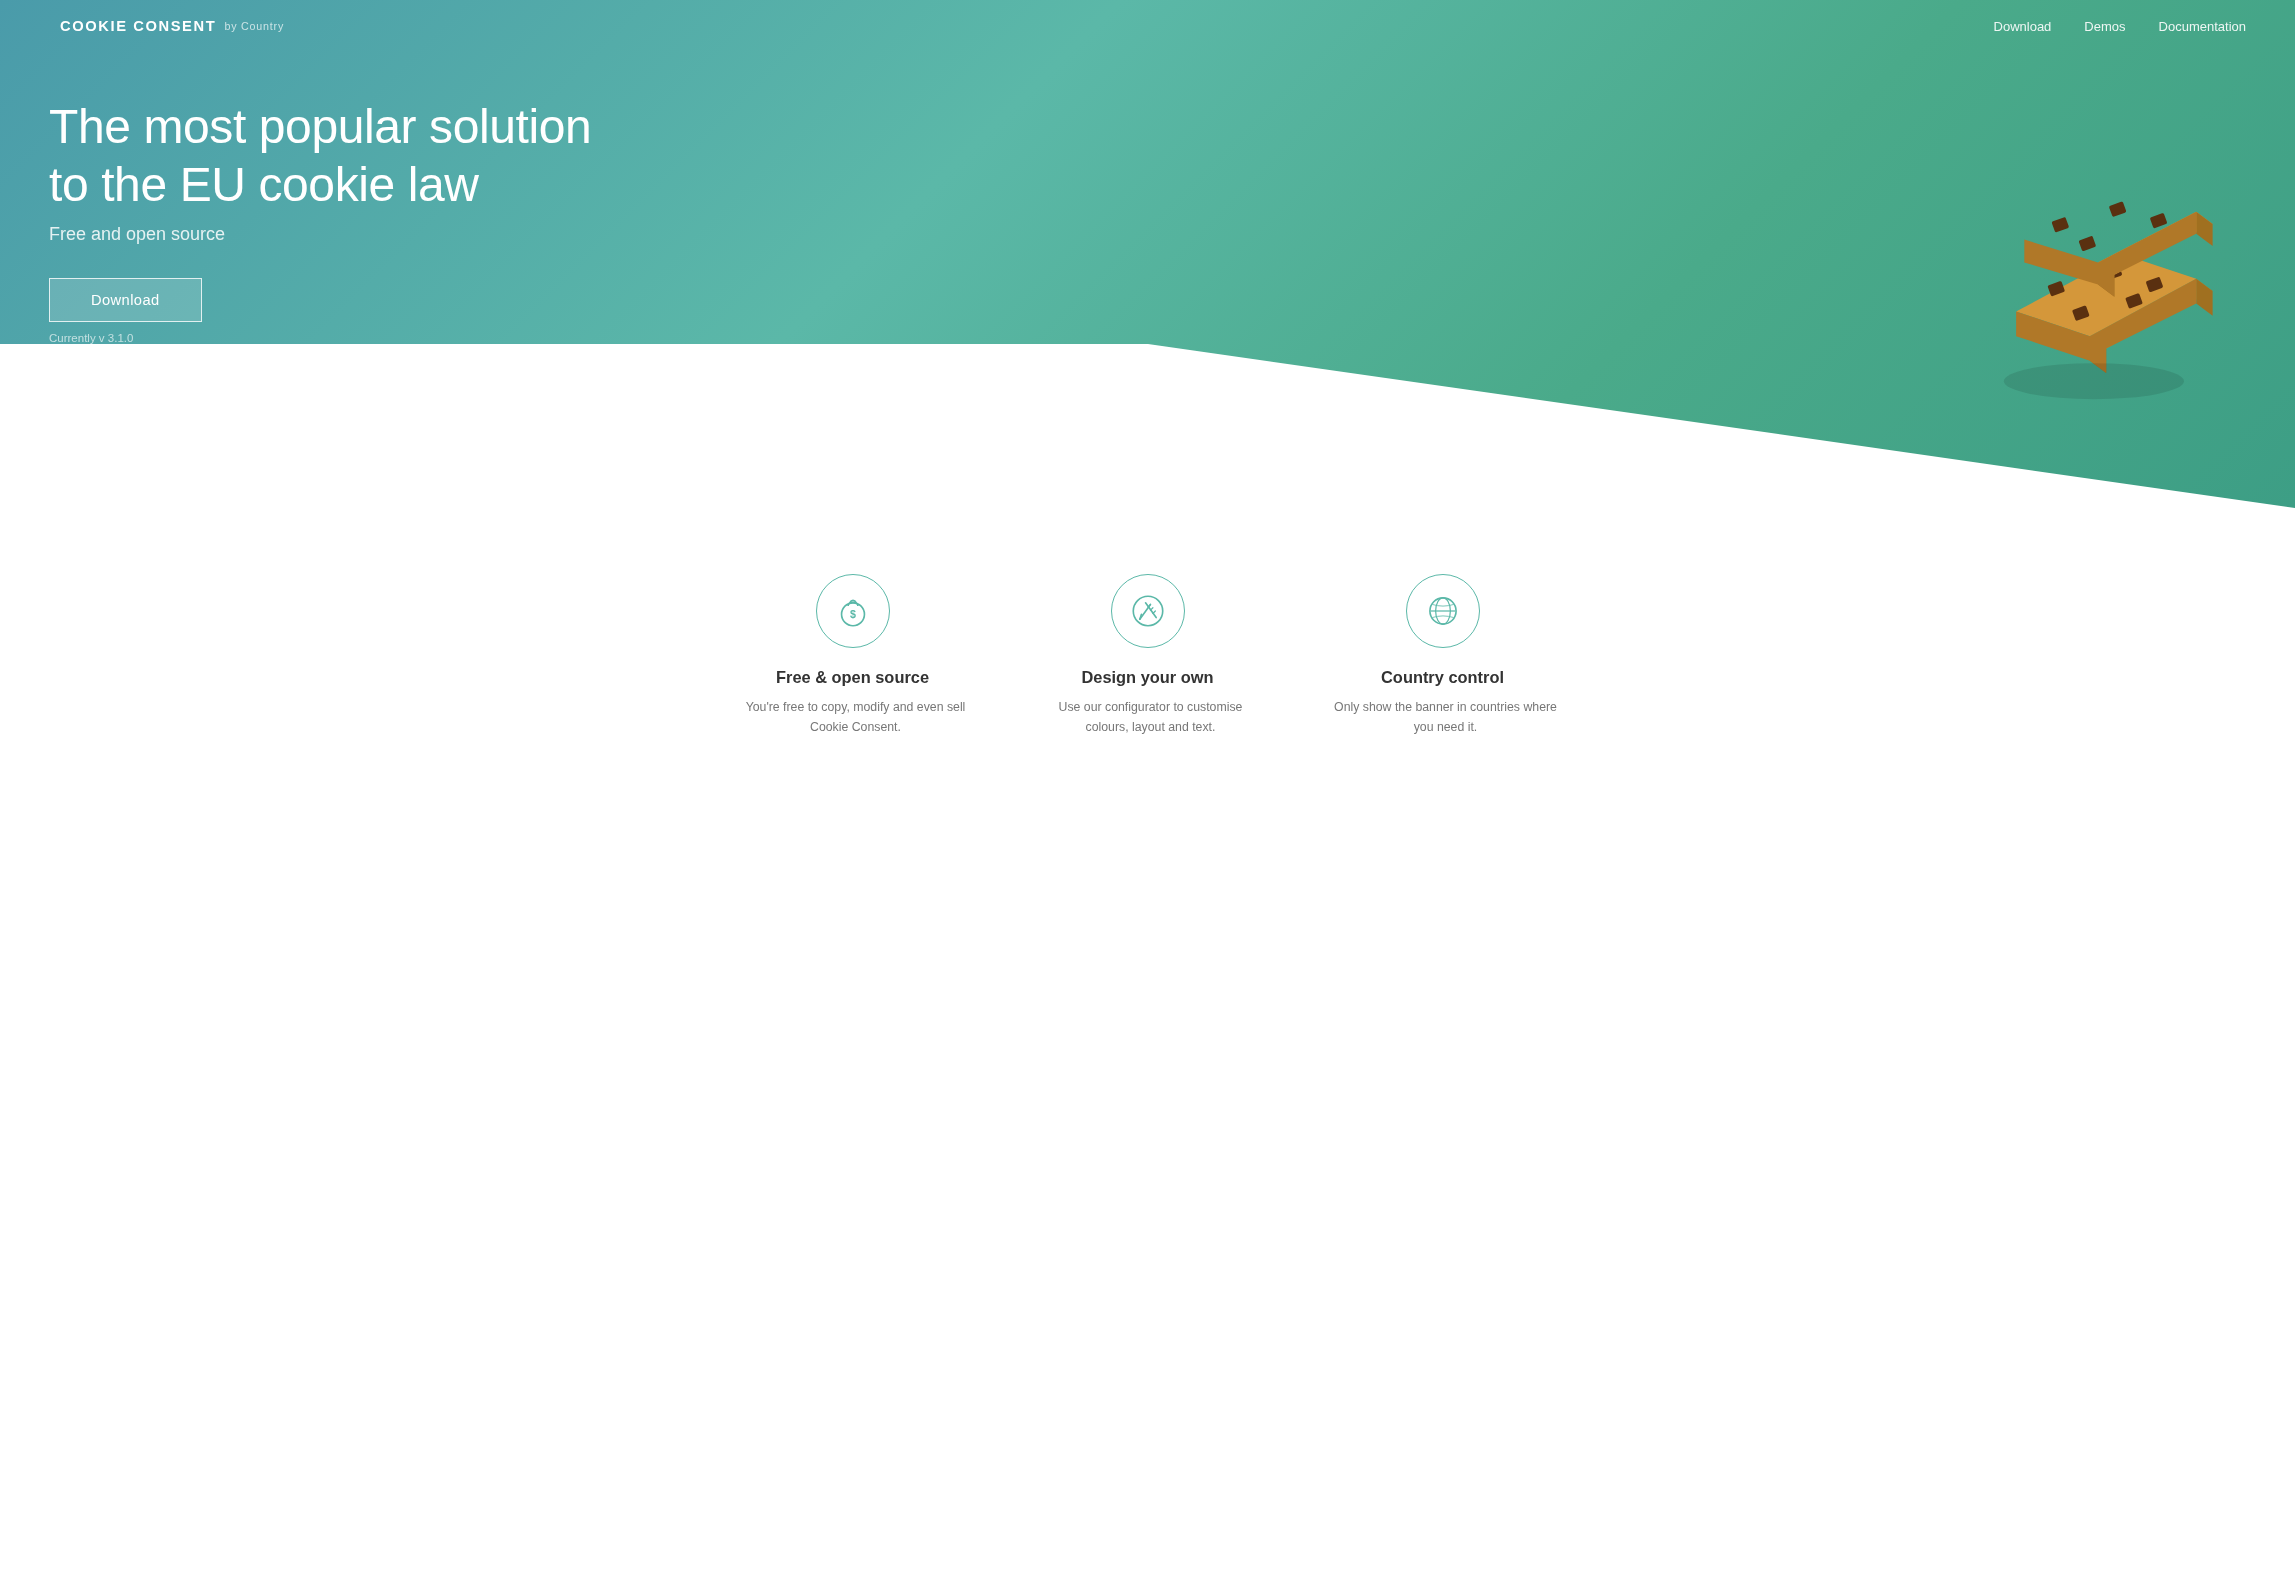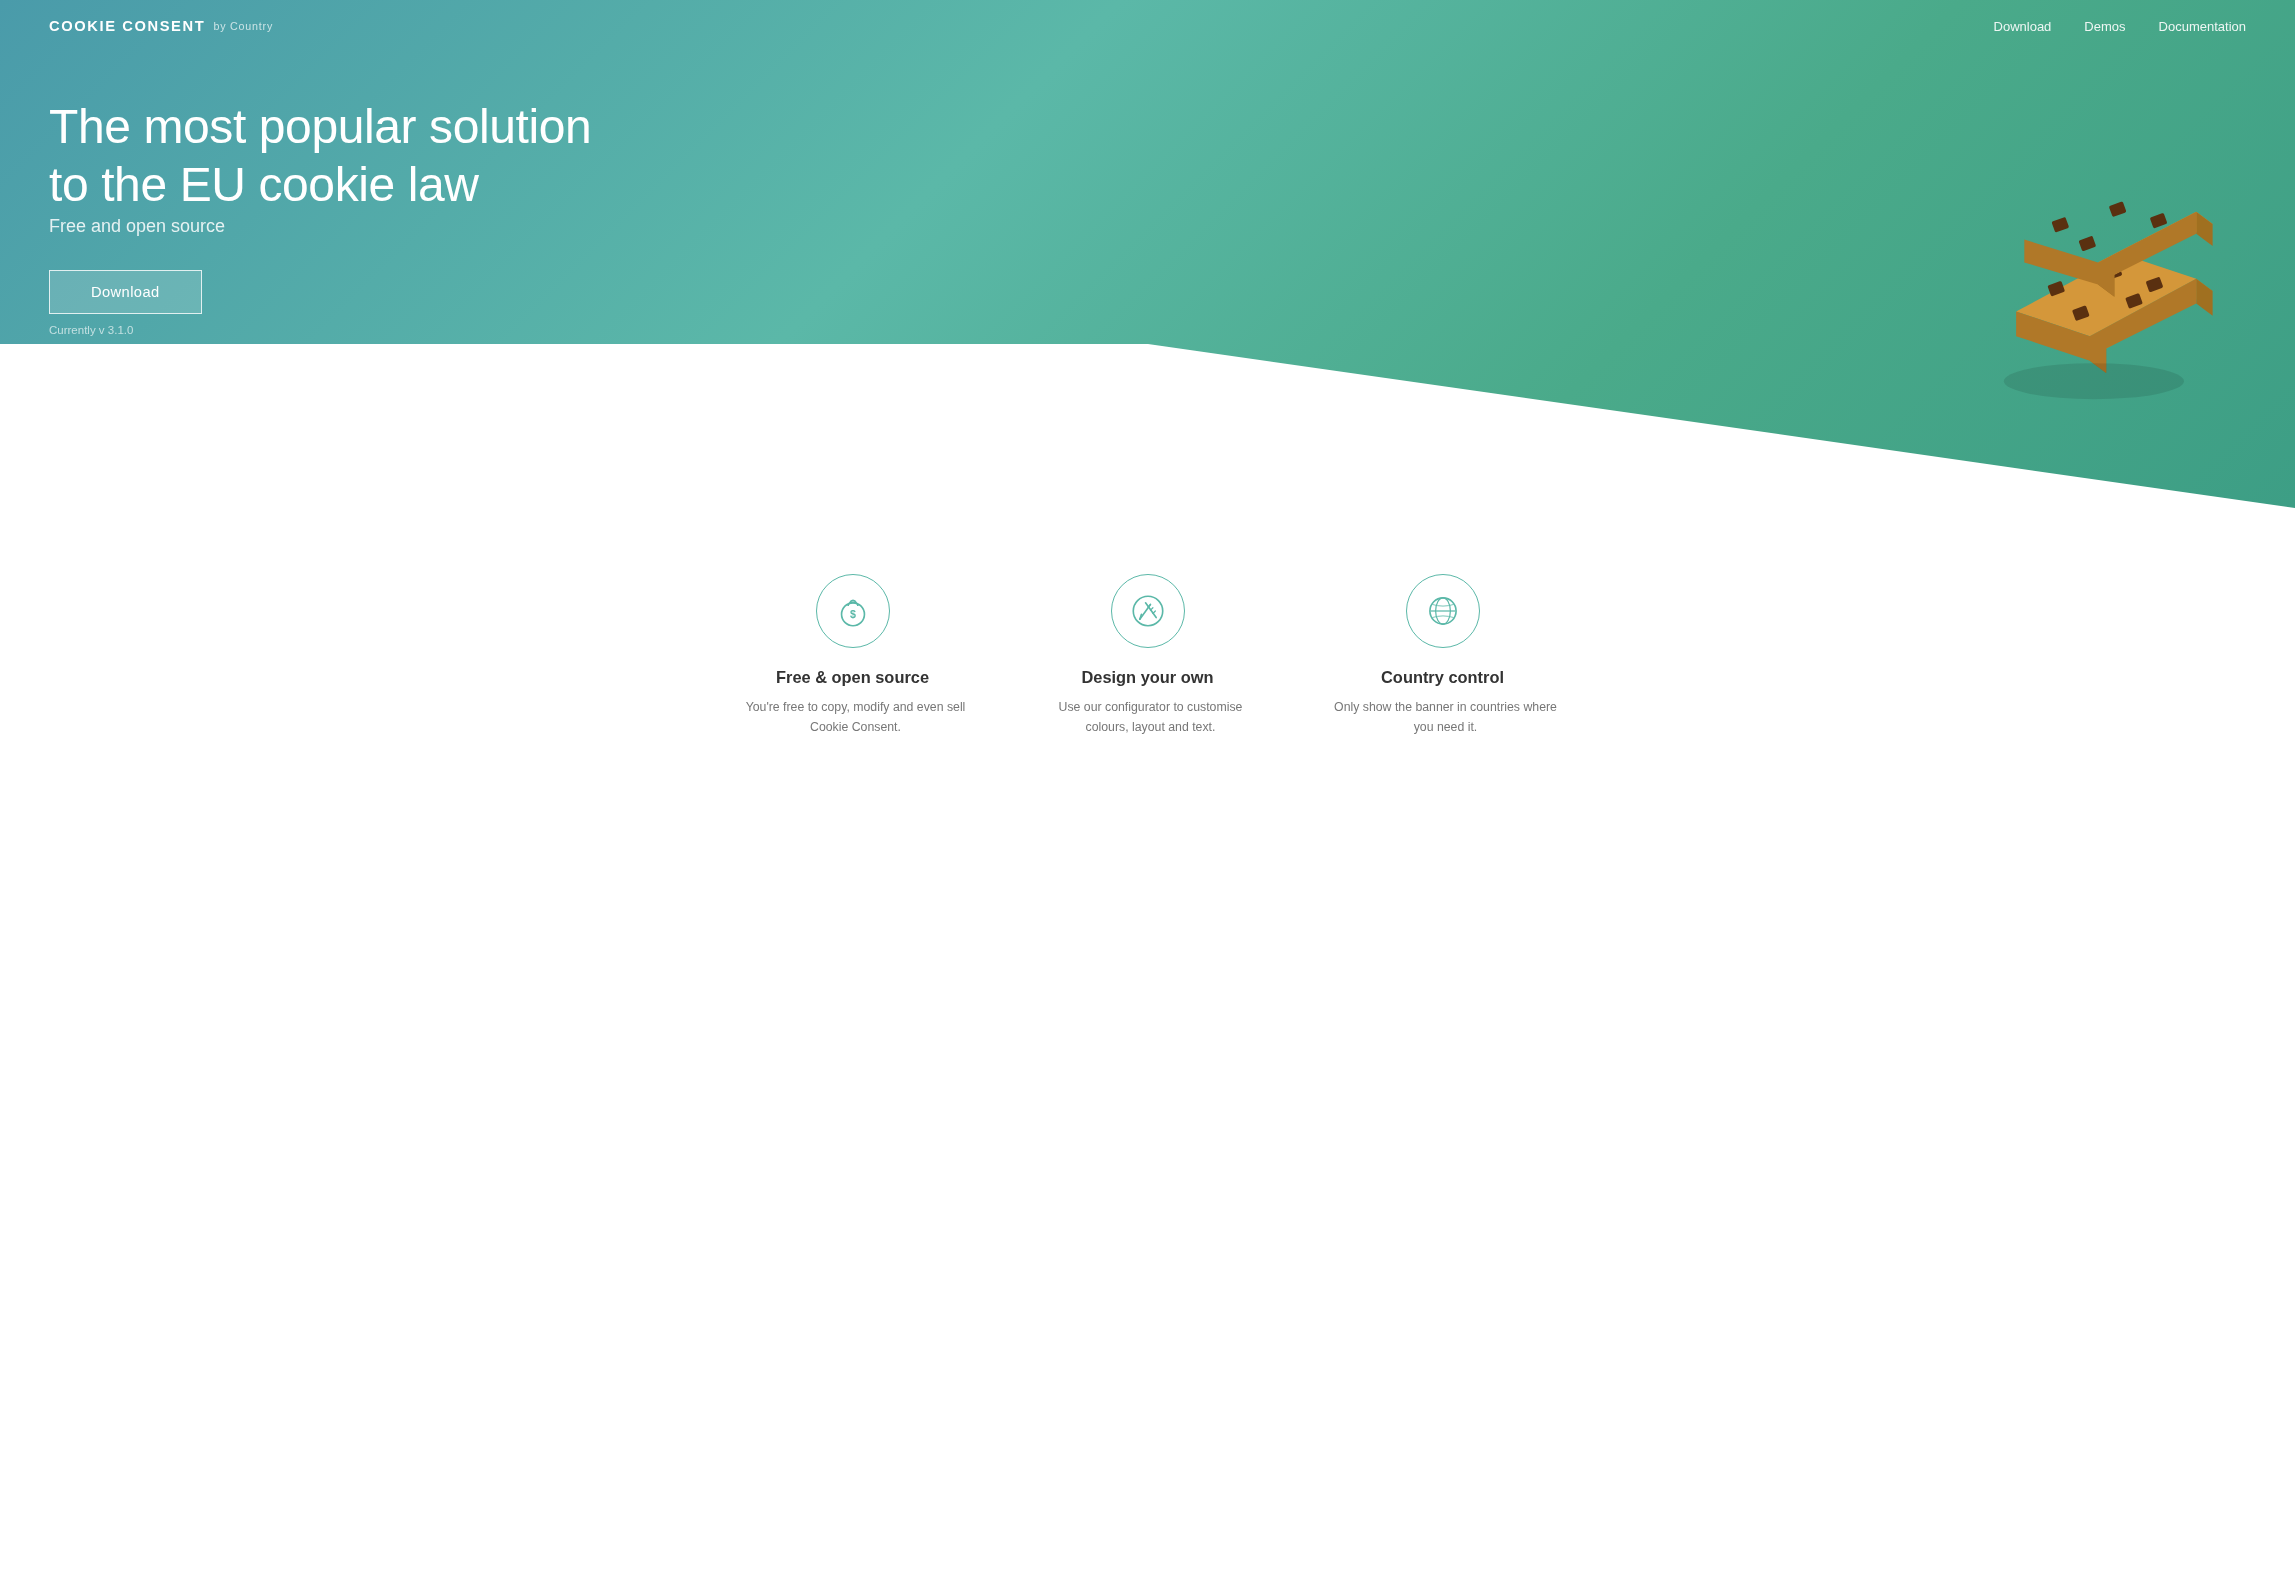--- a/index.html
+++ b/index.html
@@ -11,21 +11,21 @@
     body {
       font-family: 'Helvetica Neue', Helvetica, Arial, sans-serif;
       background: #fff;
       overflow-x: hidden;
     }
 
     
     .header {
       position: absolute;
       top: 0;
-      left: 0;
+      left: 11px;
       right: 0;
       z-index: 10;
       display: flex;
       align-items: center;
       justify-content: space-between;
       padding: 18px 49px;
     }
 
     .logo-area {
       display: flex;
@@ -90,21 +90,21 @@
       position: relative;
       z-index: 2;
       max-width: 573px;
     }
 
     .hero-title {
       color: #fff;
       font-size: 48px;
       font-weight: 400;
       line-height: 1.2;
-      margin-bottom: 3px;
+      margin-bottom: 11px;
       letter-spacing: -0.4px;
     }
 
     .hero-subtitle {
       color: rgba(255,255,255,0.85);
       font-size: 18px;
       font-weight: 300;
       margin-bottom: 33px;
     }
 

